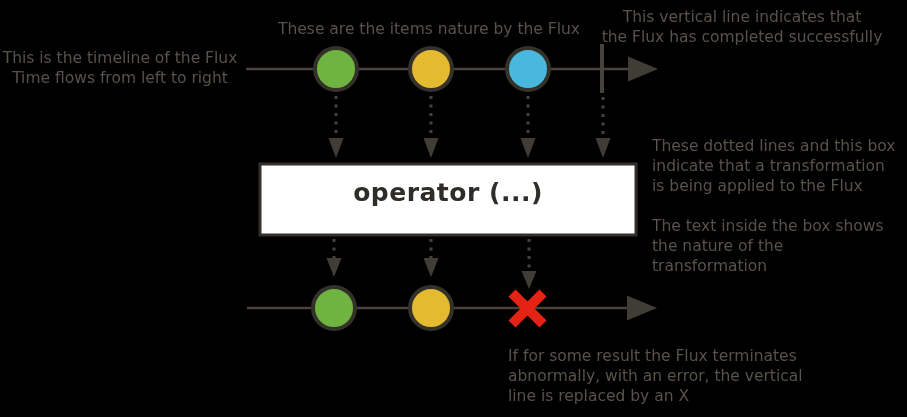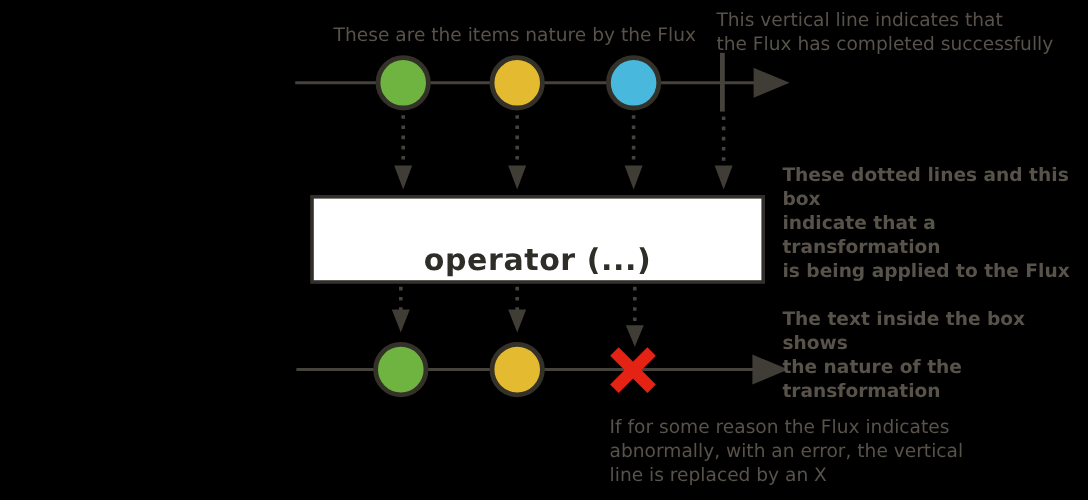--- a/index.html
+++ b/index.html
@@ -35,21 +35,20 @@
     top: 163px;
     width: 378px;
     height: 58px;
     display: flex;
     align-items: center;
     justify-content: center;
     color: #2f2d28;
     font-size: 25px;
     font-weight: bold;
     letter-spacing: 0.5px;
-    margin-top: 24px;
   }
 </style>
 </head>
 <body>
 
 <div class="canvas">
 
   <svg class="diagram-svg" width="907" height="417" viewBox="0 0 907 417">
 
     <line x1="246" y1="69" x2="630" y2="69" stroke="#46423c" stroke-width="2.5"></line>
@@ -83,33 +82,35 @@
 
     <circle cx="334" cy="308" r="21" stroke="#343129" stroke-width="4" fill="#6fb440"></circle>
     <circle cx="431" cy="308" r="21" stroke="#343129" stroke-width="4" fill="#e3ba30"></circle>
 
     <g>
       <line x1="512" y1="293" x2="543" y2="324" stroke-width="10" stroke-linecap="butt" stroke="#e42315"></line>
       <line x1="543" y1="293" x2="512" y2="324" stroke-width="10" stroke-linecap="butt" stroke="#e42315"></line>
     </g>
   </svg>
 
+  <div class="note center" style="left:2px; top:48px; width:236px;">This is the timeline of the Flux
+Time flows from left to right</div>
 
   <div class="note center" style="left:229px; top:19px; width:400px;">These are the items nature by the Flux</div>
 
-  <div class="note left" style="left:597px; top:7px; width:290px;">This vertical line indicates that
+  <div class="note left" style="left:597px; top:7px; width:290px;text-align:center;">This vertical line indicates that
 the Flux has completed successfully</div>
 
-  <div class="note left" style="left:652px; top:136px; width:250px;font-weight:bold;">These dotted lines and this box
+  <div class="note left" style="left:652px; top:136px; width:250px;">These dotted lines and this box
 indicate that a transformation
 is being applied to the Flux
 
 The text inside the box shows
 the nature of the transformation</div>
 
 
-  <div class="note left" style="left:508px; top:346px; width:320px;">If for some reason the Flux indicates
+  <div class="note left" style="left:508px; top:346px; width:320px;">If for some result the Flux terminates
 abnormally, with an error, the vertical
 line is replaced by an X</div>
 
   <div class="operator-label">operator (...)</div>
 
 </div>
 
 </body></html>

